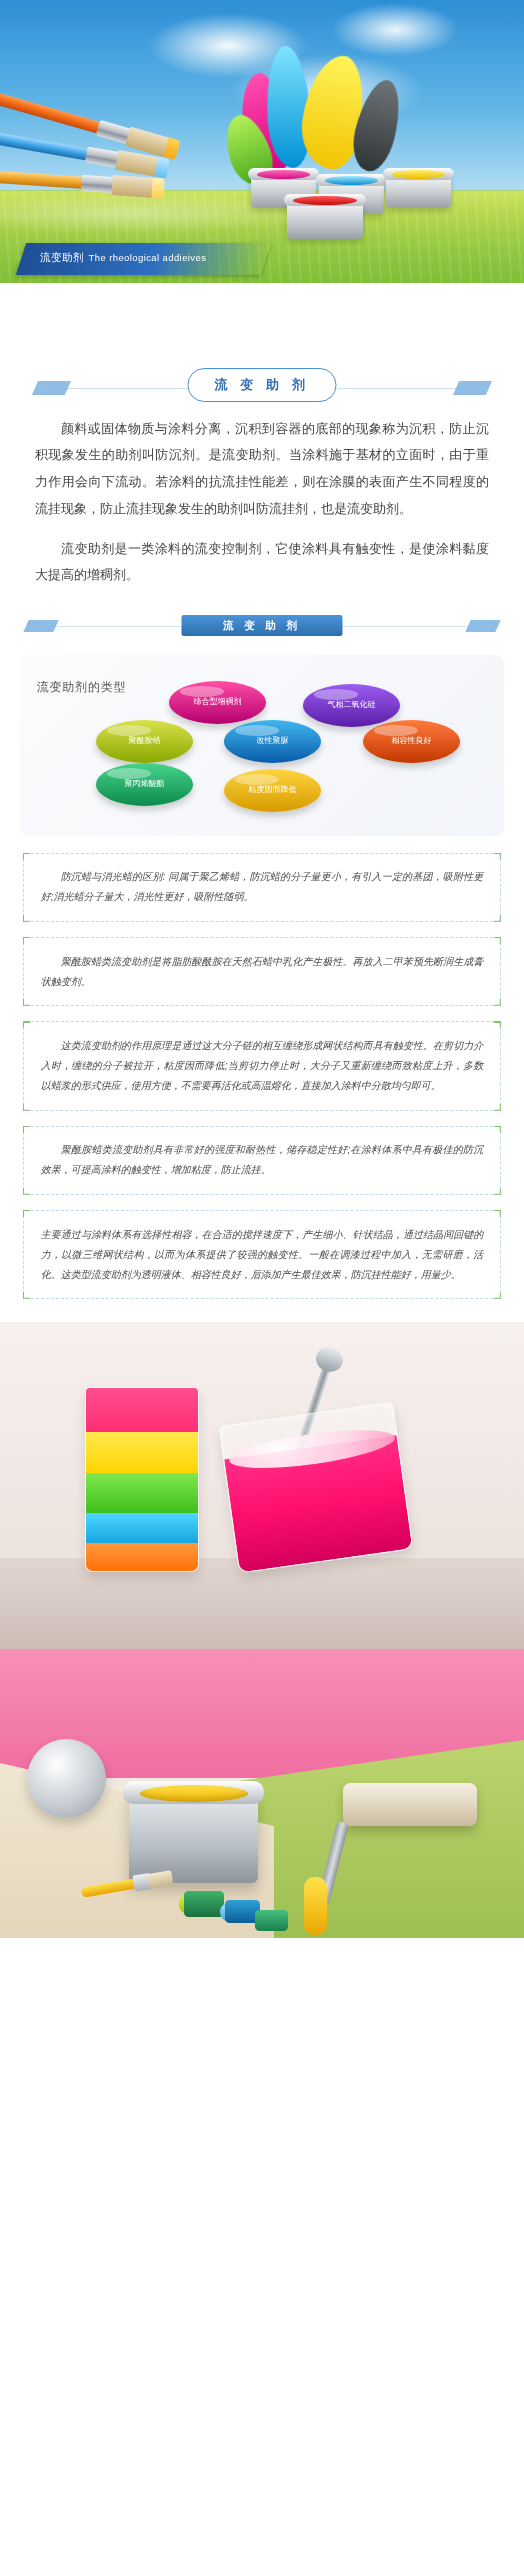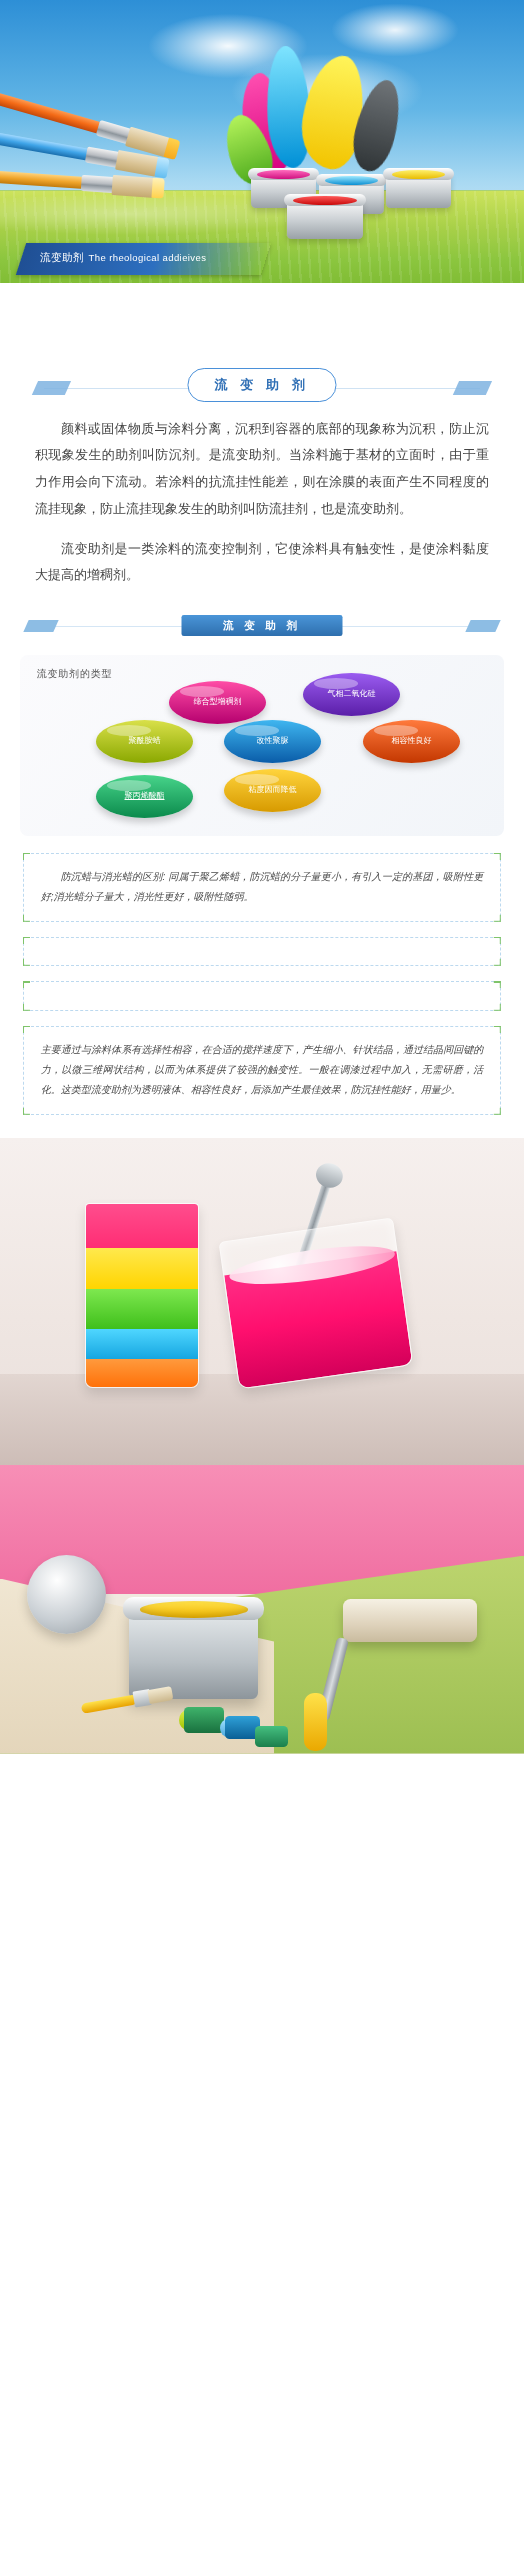--- a/index.html
+++ b/index.html
@@ -263,47 +263,47 @@
   
   .types-card {
     position: relative;
     margin: 3px 20px 0 20px;
     height: 181px;
     border-radius: 7.6px;
     background: linear-gradient(135deg, #fbfbfd 0%, #f2f5f9 100%);
     overflow: hidden;
   }
   .types-card .label {
-    position: absolute; left: 16.7px; top: 12px;
-    font-size: 10px; color: #555; letter-spacing: 0.8px;
+    position: absolute; left: 16.7px; top: 24px;
+    font-size: 12px; color: #555; letter-spacing: 0.8px;
   }
   .bubble {
     position: absolute;
     width: 97px; height: 43px;
     border-radius: 50%;
     color: #fff;
     font-size: 8px;
     display: flex; align-items: center; justify-content: center;
     text-align: center;
     line-height: 1.25;
     box-shadow: 0 4.6px 7.6px rgba(0,0,0,.18);
     padding: 0 7.6px;
   }
   .bubble::after {
     content:"";
     position:absolute; left: 10.6px; top: 5.3px;
     width: 44px; height: 10.6px; border-radius: 50%;
     background: rgba(255,255,255,.35);
   }
   .b1 { left: 149px; top: 26px;  background: linear-gradient(#ff4da6, #b5006e); }
-  .b2 { left: 283px; top: 18px;  background: linear-gradient(#9b5cf0, #5a1ea8); }
+  .b2 { left: 283px; top: 29px;  background: linear-gradient(#9b5cf0, #5a1ea8); }
   .b3 { left: 76px; top: 65px;  background: linear-gradient(#d9e04a, #8aa800); }
   .b4 { left: 204px; top: 65px;  background: linear-gradient(#3fb6f0, #0a5ca8); }
   .b5 { left: 343px; top: 65px;  background: linear-gradient(#ff7a3d, #c33700); }
-  .b6 { left: 76px; top: 120px; background: linear-gradient(#47d48a, #0b8a4c); text-decoration: underline; }
+  .b6 { left: 76px; top: 108px; background: linear-gradient(#47d48a, #0b8a4c); }
   .b7 { left: 204px; top: 114px; background: linear-gradient(#ffd43d, #d79a00); }
 
   
   .notes { padding: 16.7px 23px 7.6px 23px; }
   .note {
     position: relative;
     border: 0.8px dashed #bcd9ef;
     border-radius: 3px;
     padding: 13.7px 16.7px;
     margin-bottom: 15px;
@@ -580,33 +580,42 @@
   <div class="notes">
 
     <div class="note">
       <span class="corner c-tl"></span>
       <span class="corner c-tr"></span>
       <span class="corner c-bl"></span>
       <span class="corner c-br"></span>
       <p>防沉蜡与消光蜡的区别: 同属于聚乙烯蜡，防沉蜡的分子量更小，有引入一定的基团，吸附性更好;消光蜡分子量大，消光性更好，吸附性随弱。</p>
     </div>
 
-
     <div class="note">
       <span class="corner c-tl"></span>
       <span class="corner c-tr"></span>
       <span class="corner c-bl"></span>
       <span class="corner c-br"></span>
+      <p>聚酰胺蜡类流变助剂是将脂肪酸酰胺在天然石蜡中乳化产生极性。再放入二甲苯预先断润生成膏状触变剂。</p>
     </div>
 
     <div class="note">
       <span class="corner c-tl"></span>
       <span class="corner c-tr"></span>
       <span class="corner c-bl"></span>
       <span class="corner c-br"></span>
+      <p>这类流变助剂的作用原理是通过这大分子链的相互缠绕形成网状结构而具有触变性。在剪切力介入时，缠绕的分子被拉开，粘度因而降低;当剪切力停止时，大分子又重新缠绕而致粘度上升，多数以蜡浆的形式供应，使用方便，不需要再活化或高温熔化，直接加入涂料中分散均匀即可。</p>
+    </div>
+
+    <div class="note">
+      <span class="corner c-tl"></span>
+      <span class="corner c-tr"></span>
+      <span class="corner c-bl"></span>
+      <span class="corner c-br"></span>
+      <p>聚酰胺蜡类流变助剂具有非常好的强度和耐热性，储存稳定性好;在涂料体系中具有极佳的防沉效果，可提高涂料的触变性，增加粘度，防止流挂。</p>
     </div>
 
     <div class="note note-inline">
       <span class="corner c-tl"></span>
       <span class="corner c-tr"></span>
       <span class="corner c-bl"></span>
       <span class="corner c-br"></span>
       <p>主要通过与涂料体系有选择性相容，在合适的搅拌速度下，产生细小、针状结晶，通过结晶间回键的力，以微三维网状结构，以而为体系提供了较强的触变性。一般在调漆过程中加入，无需研磨，活化。这类型流变助剂为透明液体、相容性良好，后添加产生最佳效果，防沉挂性能好，用量少。</p>
     </div>
 

